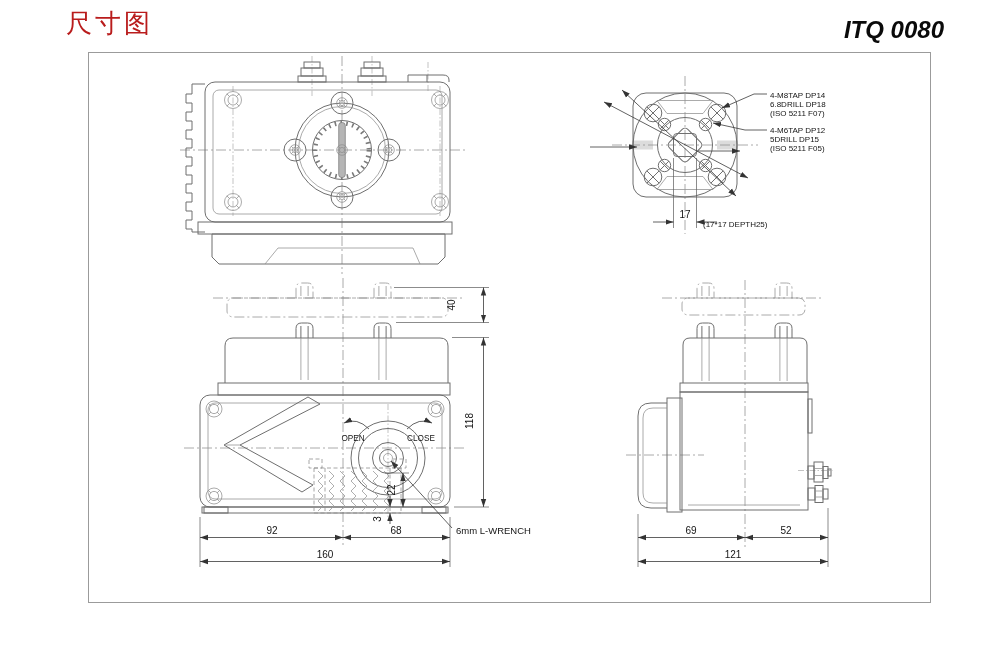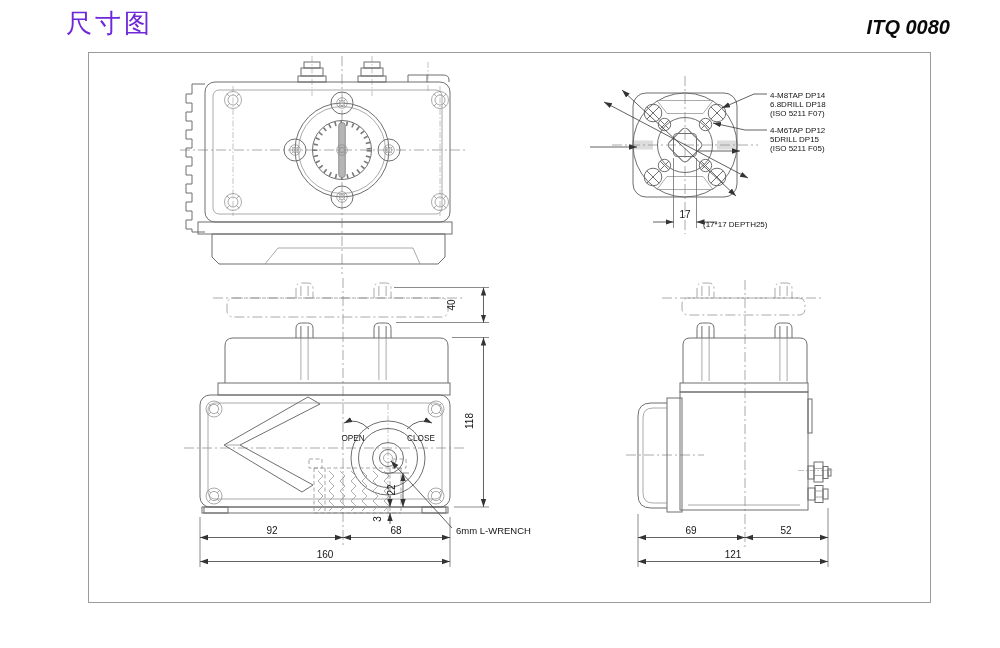--- a/index.html
+++ b/index.html
@@ -1,19 +1,19 @@
 <!DOCTYPE html>
 <html><head>
 <meta charset="utf-8">
 <style>
   html,body{margin:0;padding:0;background:#fff;width:1000px;height:648px;overflow:hidden;}
   #stage{position:relative;width:1000px;height:648px;background:#ffffff;font-family:"Liberation Sans",sans-serif;}
   .doc-title{position:absolute;left:66px;top:6px;font-family:"DejaVu Serif","Liberation Serif",serif;
-             font-size:26px;letter-spacing:3px;color:#6d28d9;}
-  .doc-model{position:absolute;right:50px;top:16px;font-size:20px;font-weight:bold;font-style:italic;color:#0a0a0a;}
+             font-size:26px;letter-spacing:3px;color:#b91c1c;}
+  .doc-model{position:absolute;right:56px;top:16px;font-size:24px;font-weight:bold;font-style:italic;color:#0a0a0a;}
   .frame{position:absolute;left:88px;top:52px;width:841px;height:549px;border:1px solid #9b9b9b;}
   svg{position:absolute;left:0;top:0;}
   svg text{font-family:"Liberation Sans",sans-serif;fill:#141414;}
   .e  {stroke:#6f6f6f;stroke-width:1;fill:none;}
   .e2 {stroke:#8f8f8f;stroke-width:0.75;fill:none;}
   .cl {stroke:#8e8e8e;stroke-width:0.75;fill:none;stroke-dasharray:10 3 2 3;}
   .cl2{stroke:#9a9a9a;stroke-width:0.6;fill:none;stroke-dasharray:6 2 1.5 2;}
   .hid{stroke:#8f8f8f;stroke-width:0.8;fill:none;stroke-dasharray:4 2.5;}
   .dim{stroke:#3a3a3a;stroke-width:0.8;fill:none;}
   .ext{stroke:#5a5a5a;stroke-width:0.7;fill:none;}

